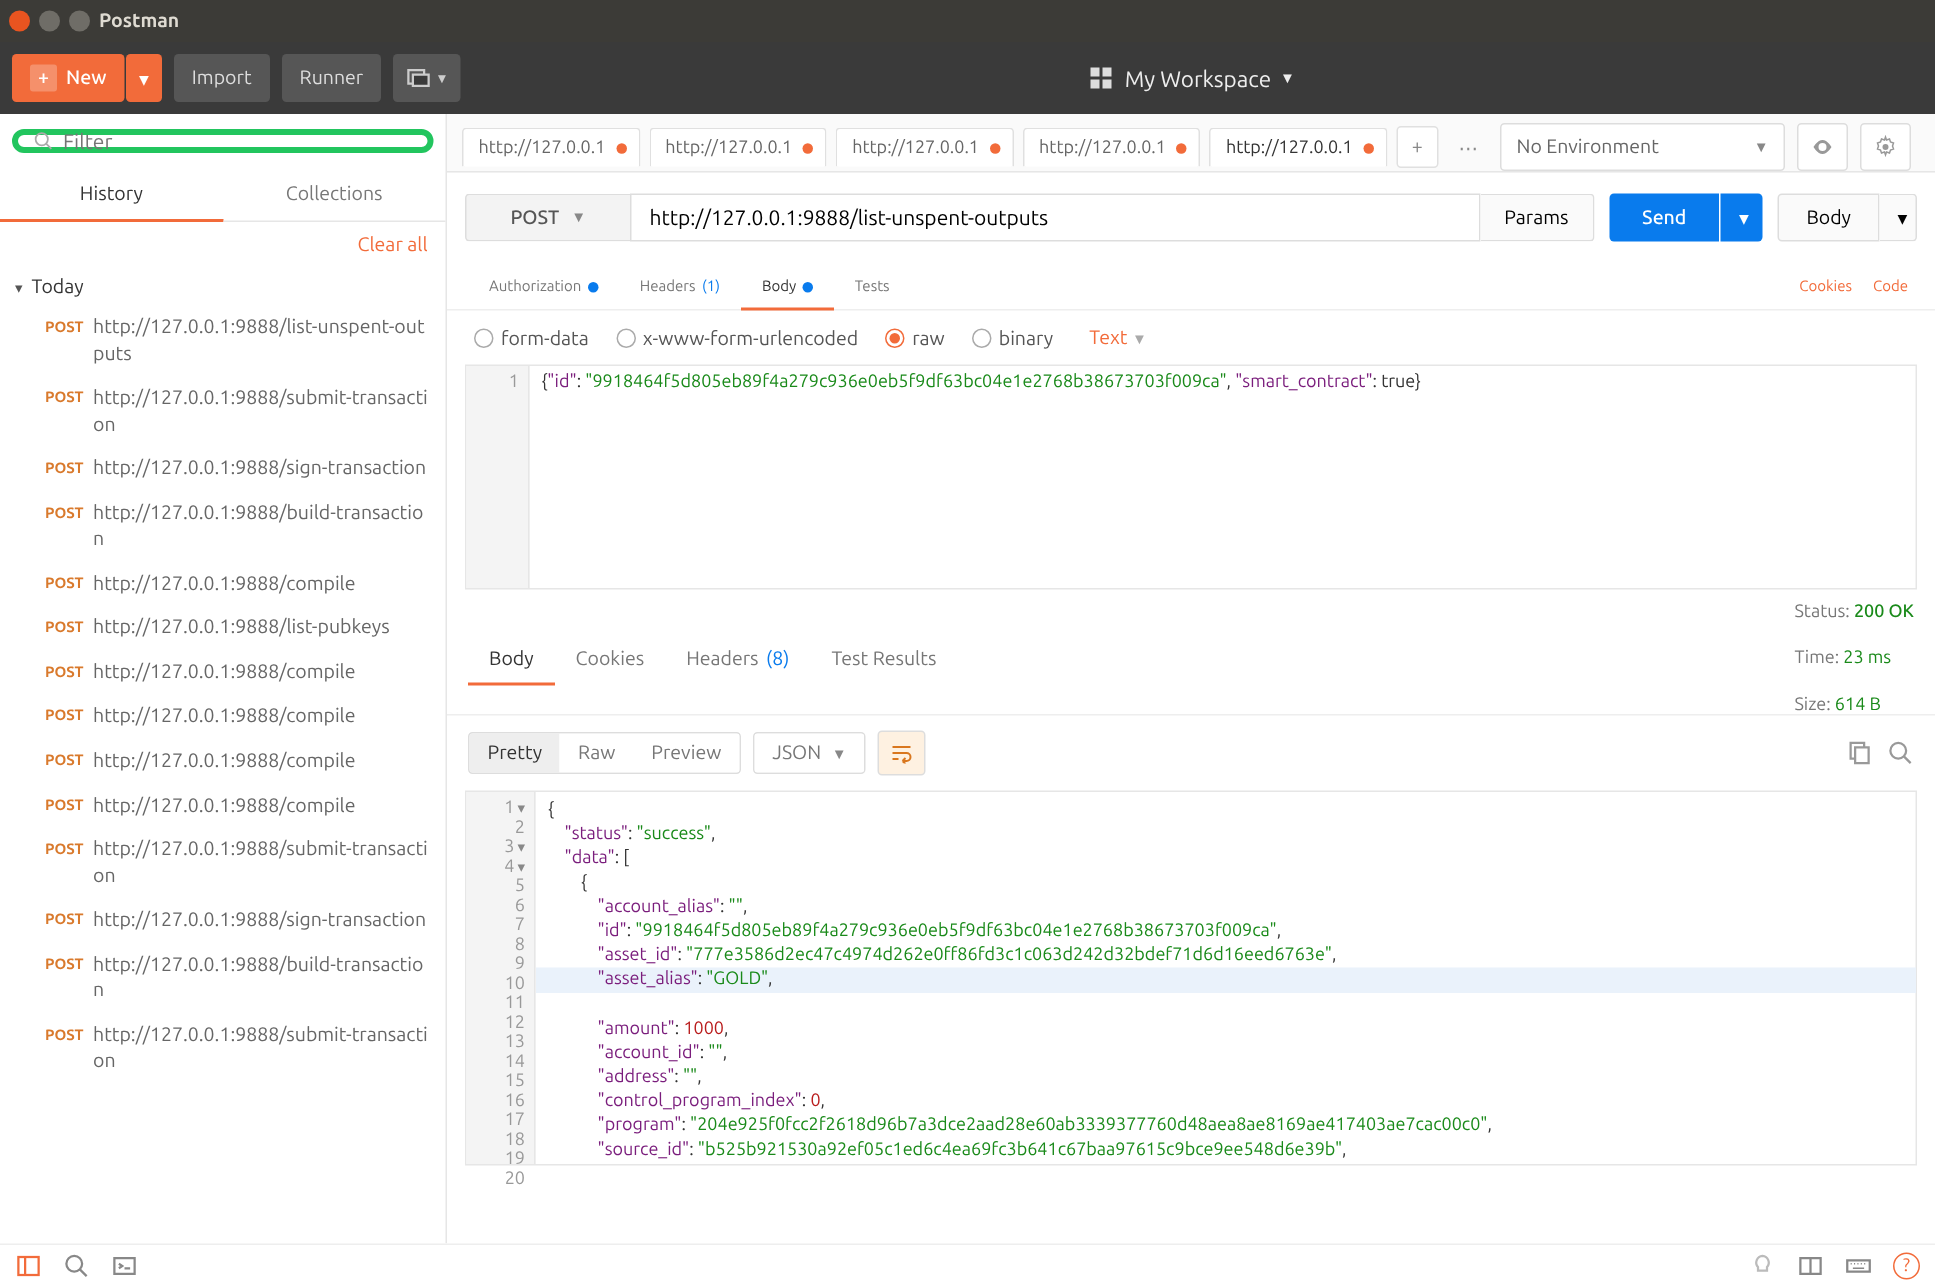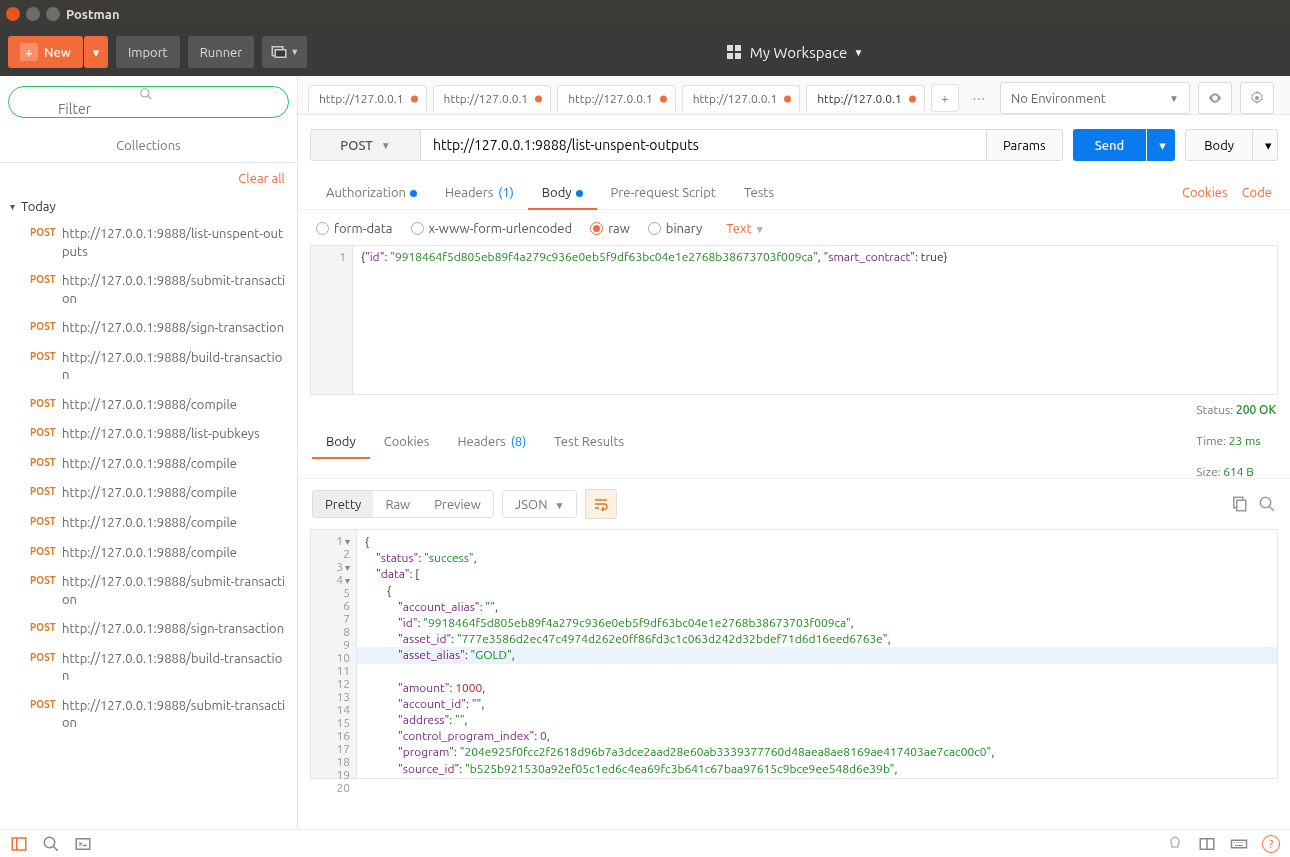--- a/index.html
+++ b/index.html
@@ -23,21 +23,21 @@
 .toolbar-right { display:flex; align-items:center; gap:14px; }
 .ico { width:18px; height:18px; fill:#aaa; display:inline-block; }
 .avatar{ width:28px;height:28px;border-radius:50%; background:radial-gradient(circle at 50% 50%,#d94b2f,#a63522 70%);}
 .sync{ font-size:11px; color:#bbb; letter-spacing:.5px;}
 .signin{ background:#565656; color:#ddd; padding:0 16px; }
 
 
 .main { display:flex; height:calc(100% - 28px - 48px - 28px); }
 .sidebar { width:298px; border-right:1px solid #e6e6e6; display:flex; flex-direction:column; }
 .filter-row{ padding:10px 8px; }
-.filter { display:flex; align-items:center; border:1px solid #22c55e; border-radius:16px; height:32px; padding:0 10px; color:#888;flex-direction:column;}
+.filter { display:flex; align-items:center; border:4px solid #22c55e; border-radius:16px; height:16px; padding:0 10px; color:#888;}
 .filter input { border:none; outline:none; flex:1; font-size:14px; background:transparent; }
 .side-tabs { display:flex; }
 .side-tab { flex:1; text-align:center; padding:10px 0; color:#777; cursor:pointer; border-bottom:1px solid #e6e6e6;}
 .side-tab.active { color:#333; border-bottom:2px solid #f26b3a; }
 .clearall { text-align:right; padding:8px 12px; color:#f26b3a; font-size:13px; }
 .hist-group { font-size:13px; color:#333; padding:6px 10px; display:flex; align-items:center; }
 .hist-group::before { content:"▾"; font-size:10px; margin-right:6px; color:#555;}
 .hist-item { display:flex; padding:6px 10px 6px 30px; cursor:pointer; }
 .hist-method { color:#d97a2d; font-size:10px; font-weight:700; width:32px; flex-shrink:0; padding-top:2px;}
 .hist-url { color:#666; font-size:13px; word-break:break-all; line-height:1.35; }
@@ -55,21 +55,21 @@
 
 .req-url-row{ display:flex; align-items:stretch; padding:14px 12px; gap:0;}
 .method-sel{ width:110px; background:#f3f3f3; border:1px solid #ddd; border-right:none; border-radius:3px 0 0 3px; display:flex;align-items:center;justify-content:center; color:#555; font-weight:500;}
 .url-input{ flex:1; border:1px solid #ddd; padding:0 12px; font-size:14px; outline:none; }
 .params-btn{ border:1px solid #ddd; border-left:none; border-radius:0 3px 3px 0; background:#fafafa; padding:0 16px; }
 .send-btn{ background:#097bed; color:#fff; border:none; padding:0 22px; margin-left:10px; border-radius:3px 0 0 3px; font-weight:500;}
 .send-caret{ background:#097bed; color:#fff; border:none; width:28px; border-radius:0 3px 3px 0; margin-left:1px;}
 .save-btn{ background:#fafafa; border:1px solid #ddd; padding:0 18px; margin-left:10px; border-radius:3px 0 0 3px;}
 .save-caret{ background:#fafafa; border:1px solid #ddd; border-left:none; width:24px; border-radius:0 3px 3px 0;}
 
-.subtabs{ display:flex; align-items:center; padding:0 14px; border-bottom:1px solid #eee; font-size:13px;}
+.subtabs{ display:flex; align-items:center; padding:0 14px; border-bottom:1px solid #eee; font-size:10px;}
 .subtab{ padding:10px 14px; color:#777; cursor:pointer; position:relative;}
 .subtab.active{ color:#333;}
 .subtab.active::after{ content:""; position:absolute; left:0;right:0;bottom:-1px; height:2px; background:#f26b3a;}
 .subtab .badge{ color:#097bed; margin-left:2px;}
 .subtab .bdot{ display:inline-block; width:7px;height:7px;border-radius:50%; background:#097bed; margin-left:4px; vertical-align:middle;}
 .subtabs-right{ margin-left:auto; display:flex; gap:14px; color:#f26b3a; padding-right:4px;}
 
 .body-type-row{ display:flex; align-items:center; gap:18px; padding:10px 18px; font-size:13px; color:#555;}
 .radio{ width:13px;height:13px; border-radius:50%; border:1px solid #aaa; display:inline-block; margin-right:5px; position:relative; top:2px;}
 .radio.sel{ border-color:#f26b3a;}
@@ -152,20 +152,21 @@
     <div class="filter-row">
       <div class="filter">
         <svg width="14" height="14" viewBox="0 0 24 24" style="margin-right:6px;">
             <circle cx="10" cy="10" r="7" fill="none" stroke="#aaa" stroke-width="2"></circle>
             <line x1="15" y1="15" x2="21" y2="21" stroke="#aaa" stroke-width="2"></line>
           </svg>
         <input placeholder="Filter" style="">
       </div>
     </div>
     <div class="side-tabs">
+      <div class="side-tab active">History</div>
       <div class="side-tab">Collections</div>
     </div>
     <div class="clearall">Clear all</div>
     <div id="history" style="overflow:auto; flex:1;">
         <div class="hist-group">Today</div>
         <div class="hist-item">
           <span class="hist-method">POST</span>
           <span class="hist-url">http://127.0.0.1:9888/list-unspent-outputs</span>
         </div>
         <div class="hist-item">
@@ -263,21 +264,20 @@
       <button class="btn send-btn">Send</button>
       <button class="btn send-caret">▾</button>
       <button class="btn save-btn">Body</button>
       <button class="btn save-caret">▾</button>
     </div>
 
     <div class="subtabs">
       <div class="subtab"><span>Authorization</span><span class="bdot"></span></div>
       <div class="subtab"><span>Headers</span> <span class="badge">(1)</span></div>
       <div class="subtab active"><span>Body</span><span class="bdot"></span></div>
-      <div class="subtab">Pre-request Script</div>
       <div class="subtab">Tests</div>
       <div class="subtabs-right">
         <span>Cookies</span>
         <span>Code</span>
       </div>
     </div>
 
     <div class="body-type-row">
       <label><span class="radio"></span><span>form-data</span></label>
       <label><span class="radio"></span><span>x-www-form-urlencoded</span></label>

